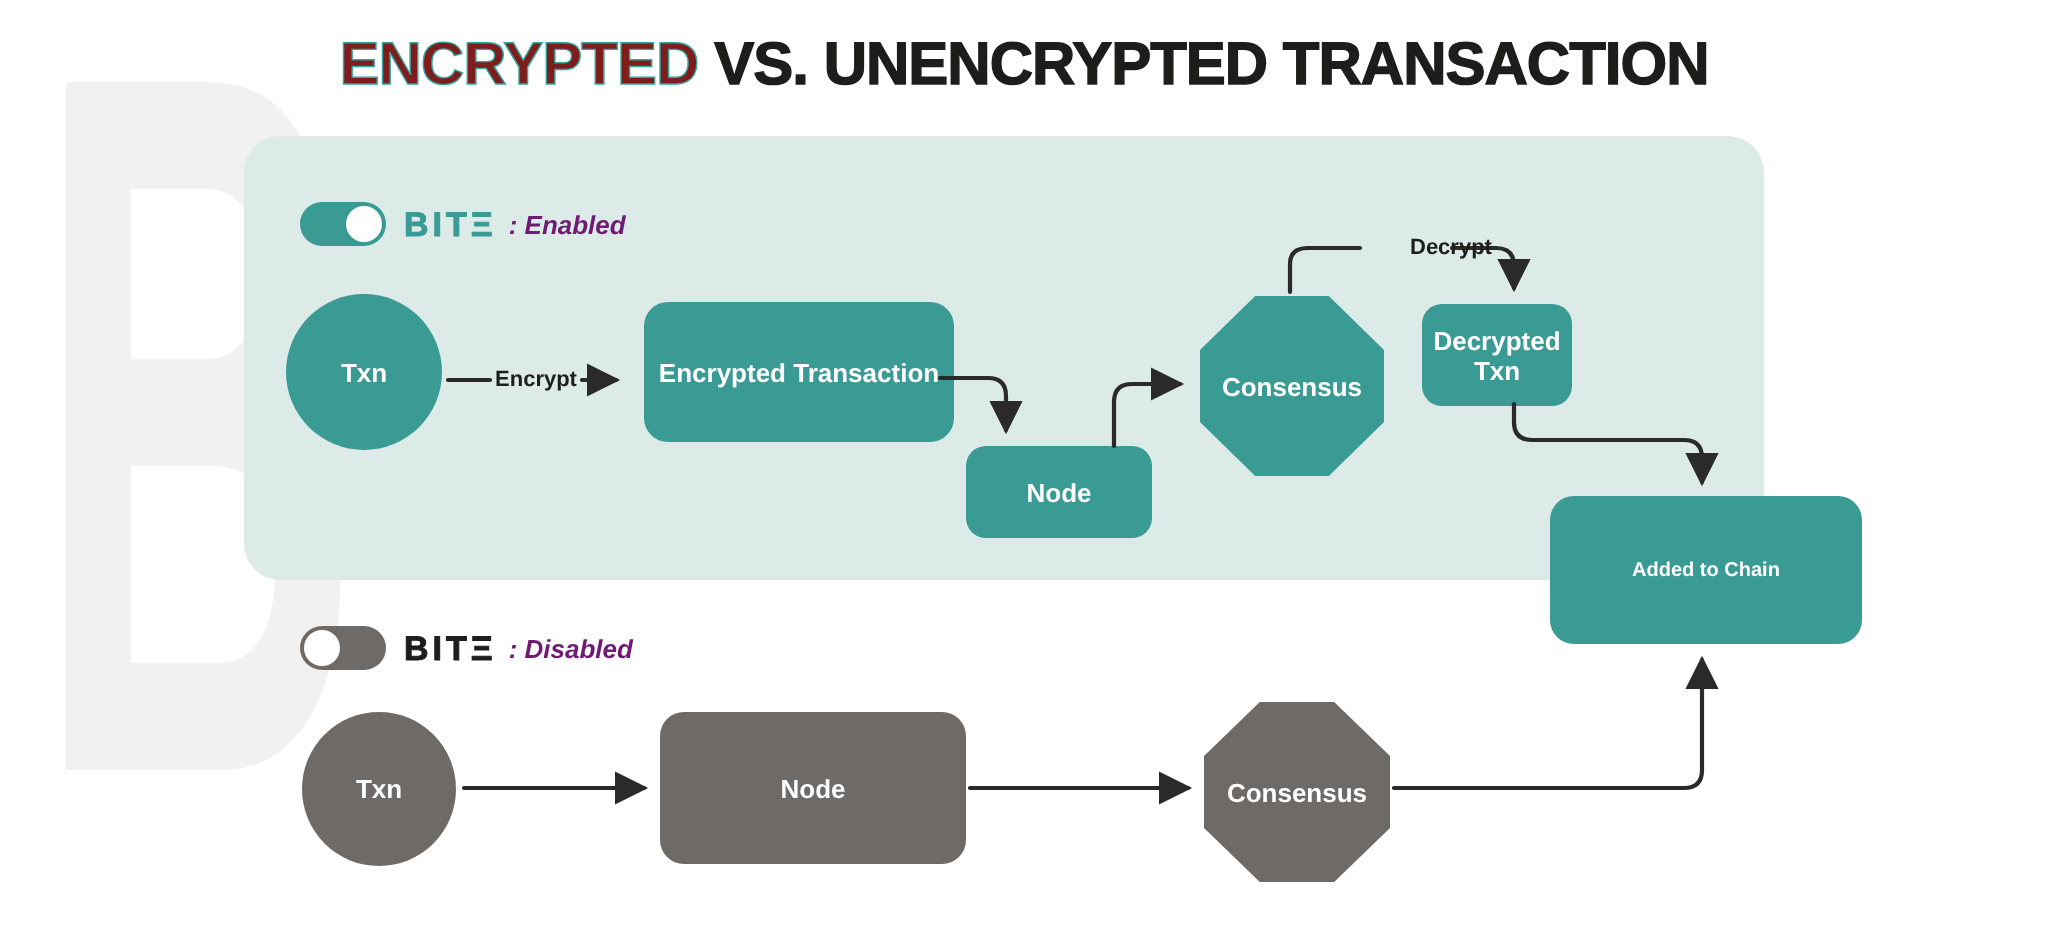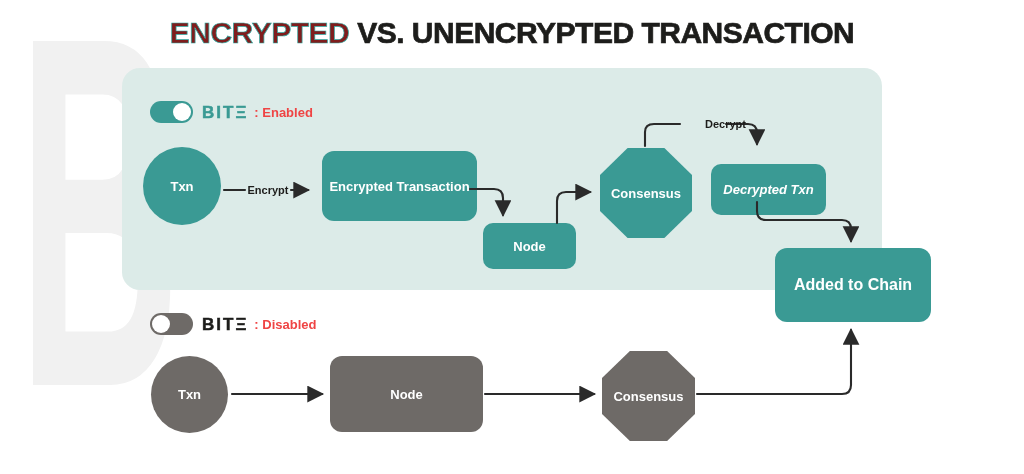--- a/index.html
+++ b/index.html
@@ -23,36 +23,36 @@
   .row-off{left:150px;top:312px;}
   .toggle{width:43px;height:22px;border-radius:11px;position:relative;flex:0 0 auto;}
   .toggle .knob{position:absolute;top:2px;width:18px;height:18px;border-radius:50%;background:#ffffff;}
   .toggle.on{background:#3a9a94;}
   .toggle.on .knob{right:2px;}
   .toggle.off{background:#6e6a67;}
   .toggle.off .knob{left:2px;}
   .brand{font-size:17px;font-weight:bold;letter-spacing:2px;line-height:1;}
   .brand.teal{color:#3a9a94;-webkit-text-stroke:0.5px #3a9a94;}
   .brand.dark{color:#1d1d1b;-webkit-text-stroke:0.5px #1d1d1b;}
-  .bite-state{font-size:13px;font-weight:bold;color:#ef4444;margin-left:-3px;}
+  .bite-state{font-size:13px;font-weight:bold;color:#701a75;margin-left:-3px;font-style:italic;}
 
   .shape{position:absolute;display:flex;align-items:center;justify-content:center;
          color:#ffffff;font-weight:bold;font-size:13px;text-align:center;z-index:2;}
   .teal-bg{background:#3a9a94;}
   .gray-bg{background:#6e6a67;}
   .circle{border-radius:50%;}
   .rbox{border-radius:12px;}
   .oct{clip-path:polygon(30% 0,70% 0,100% 30%,100% 70%,70% 100%,30% 100%,0 70%,0 30%);}
 
   .c-txn1{left:143px;top:147px;width:78px;height:78px;}
   .b-enc{left:322px;top:151px;width:155px;height:70px;}
   .b-node1{left:483px;top:223px;width:93px;height:46px;border-radius:10px;}
   .o-cons1{left:600px;top:148px;width:92px;height:90px;}
-  .b-dec{left:711px;top:164px;width:115px;height:51px;border-radius:10px;font-style:italic;}
-  .b-added{left:775px;top:248px;width:156px;height:74px;font-size:16px;z-index:3;}
+  .b-dec{left:711px;top:152px;width:75px;height:51px;border-radius:10px;}
+  .b-added{left:775px;top:248px;width:156px;height:74px;font-size:10px;z-index:3;}
   .c-txn2{left:151px;top:356px;width:77px;height:77px;}
   .b-node2{left:330px;top:356px;width:153px;height:76px;}
   .o-cons2{left:602px;top:351px;width:93px;height:90px;}
 
   .edge-label{position:absolute;font-size:11px;font-weight:bold;color:#1d1d1b;z-index:3;}
   .lbl-encrypt{left:247px;top:184px;width:42px;text-align:center;}
   .lbl-decrypt{left:683px;top:118px;width:40px;text-align:center;padding-left:22px;}
 
   svg.connectors{position:absolute;left:0;top:0;width:1024px;height:474px;z-index:2;}
   svg.connectors path.edge{fill:none;stroke:#2a2a2a;stroke-width:2.1px;stroke-linecap:round;}

